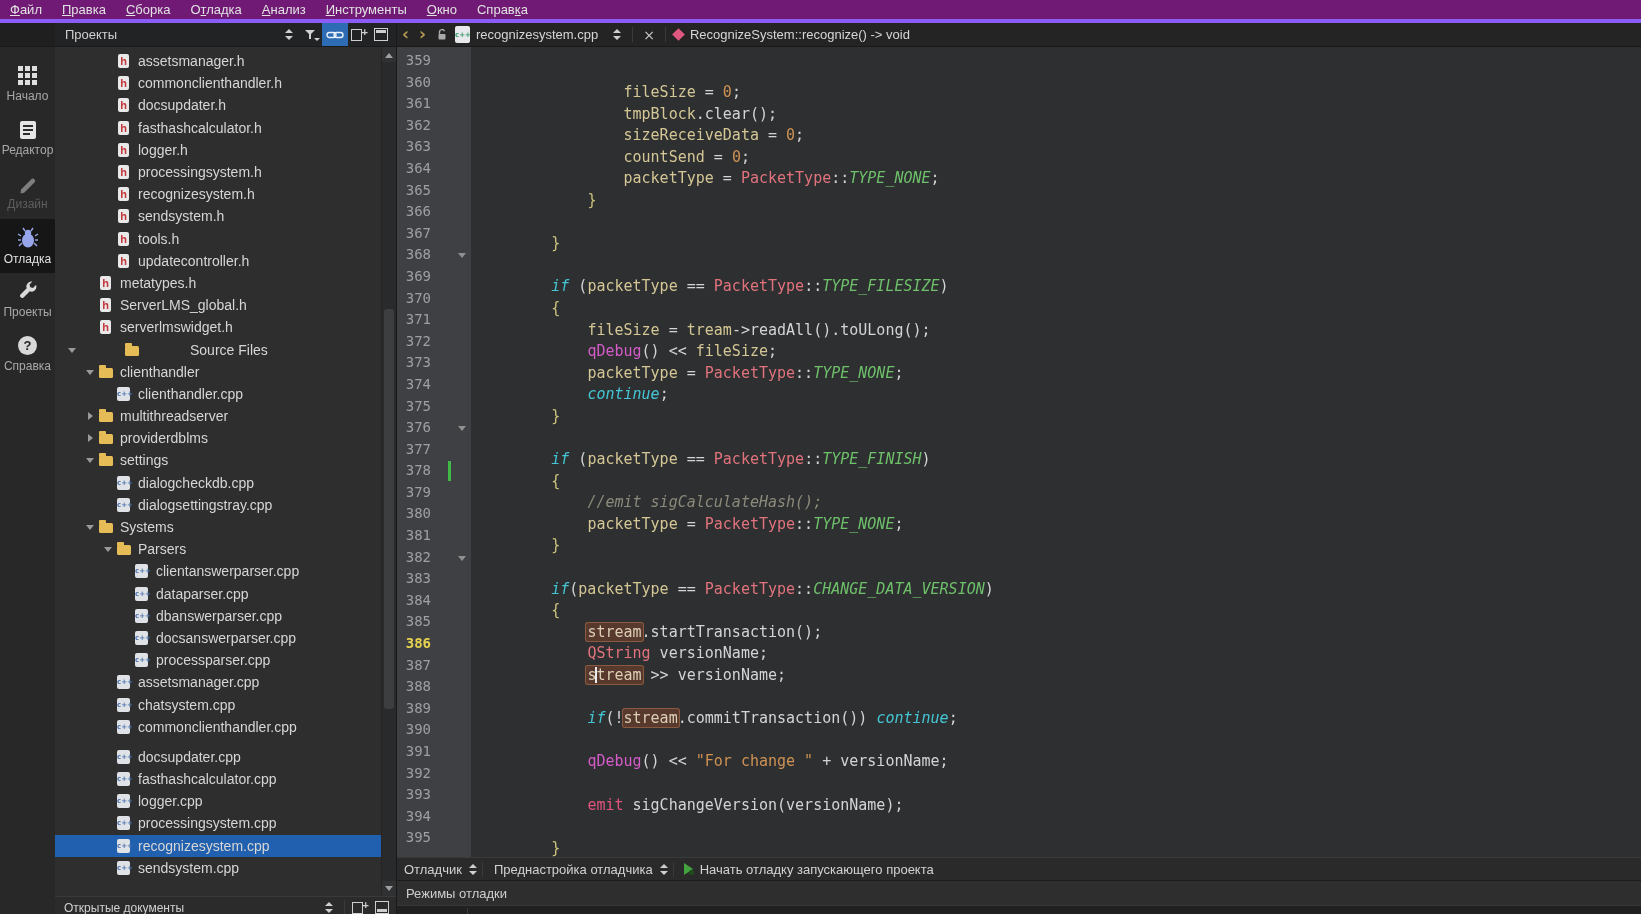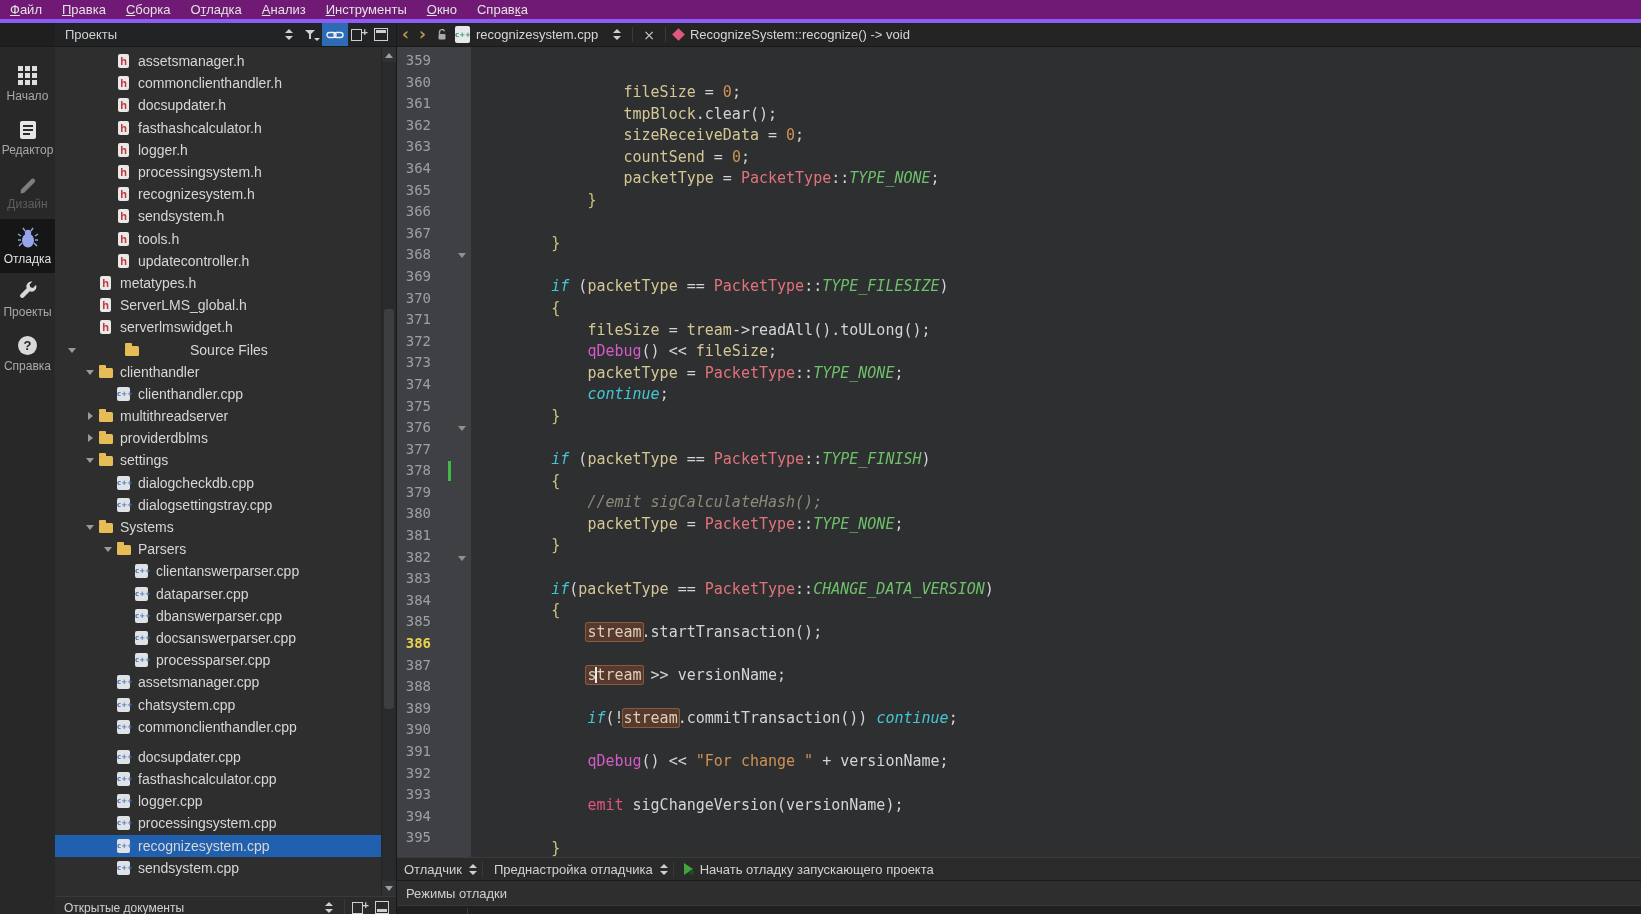--- a/index.html
+++ b/index.html
@@ -604,20 +604,21 @@
           <div class="cl">
             <div class="gut">
               <span class="num">384</span>
             </div>
             <div class="txt"><span class="d">            </span><span class="o">stream</span><span class="d">.startTransaction();</span></div>
           </div>
           <div class="cl">
             <div class="gut">
               <span class="num">385</span>
             </div>
+            <div class="txt"><span class="d">            </span><span class="y">QString</span><span class="d"> versionName;</span></div>
           </div>
           <div class="cl">
             <div class="gut">
               <span class="num cur">386</span>
             </div>
             <div class="txt"><span class="d">            </span><span class="o">s<span class="caret"></span>tream</span><span class="d"> &gt;&gt; versionName;</span></div>
           </div>
           <div class="cl">
             <div class="gut">
               <span class="num">387</span>

